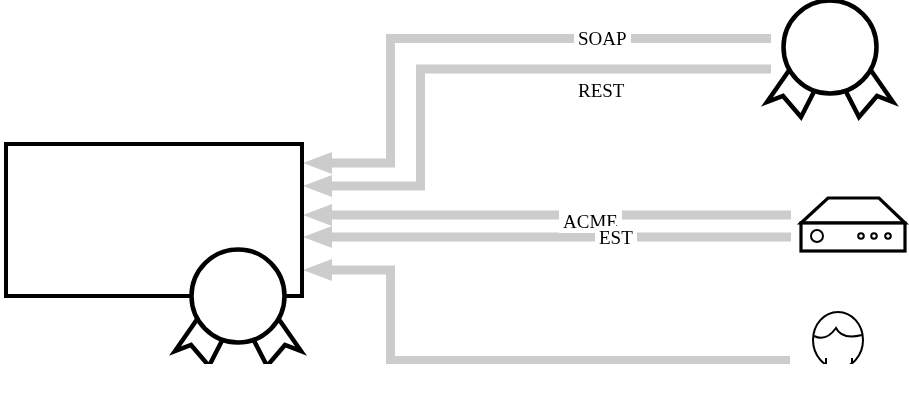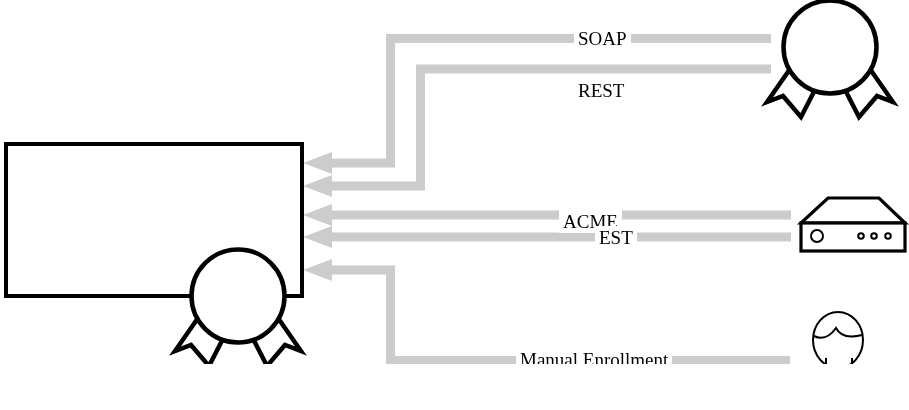--- a/index.html
+++ b/index.html
@@ -97,14 +97,13 @@
   </svg>
 
   <div class="conn-label" style="left:574px; top:27px;">SOAP</div>
 
   <div class="conn-label" style="left:574px; top:59px;margin-top:20px;">REST</div>
 
   <div class="conn-label" style="left:559px; top:202px;margin-top:8px;">ACME</div>
 
   <div class="conn-label" style="left:595px; top:226px;">EST</div>
 
-  <div class="conn-label" style="left:516px; top:348px;">Manual Enrollment</div>
 </div>
 
 </body></html>

